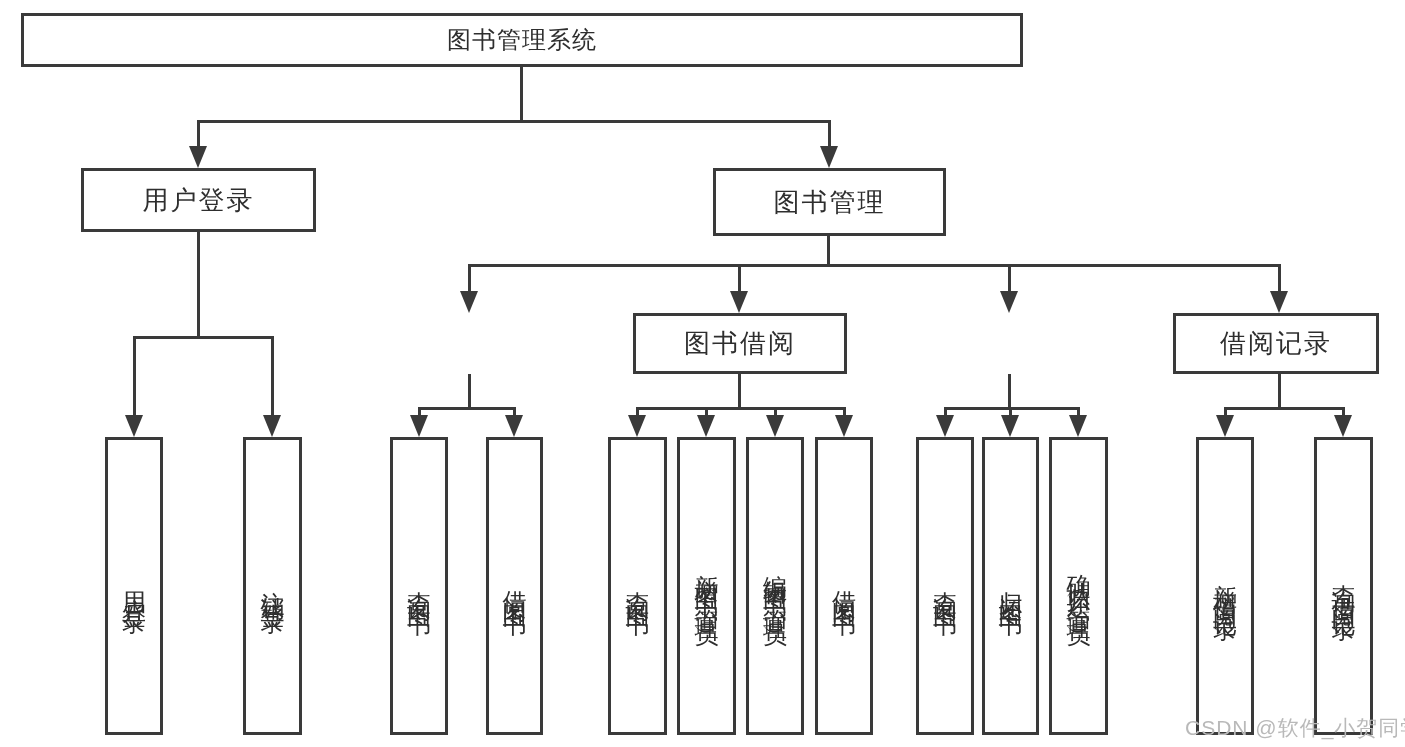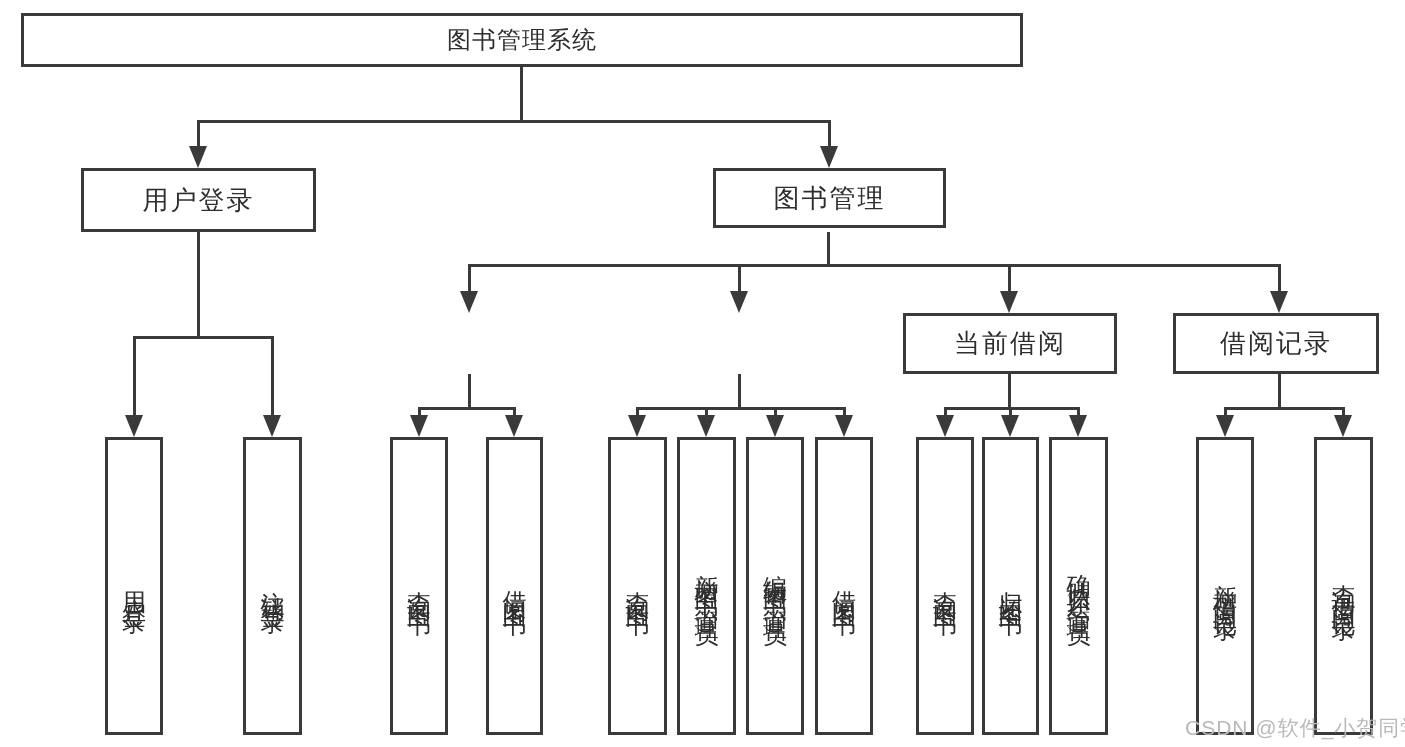--- a/index.html
+++ b/index.html
@@ -93,23 +93,23 @@
   <div class="vl" style="left:1278px;top:374px;height:33px"></div>
   <div class="hl" style="left:1224px;top:407px;width:120px"></div>
   <div class="vl" style="left:1224px;top:407px;height:8px"></div>
   <div class="tri" style="left:1216px;top:415px"></div>
   <div class="vl" style="left:1342px;top:407px;height:8px"></div>
   <div class="tri" style="left:1334px;top:415px"></div>
 
   <div class="node root" style="left:21px;top:13px;width:1002px;height:54px">图书管理系统</div>
 
   <div class="node" style="left:81px;top:168px;width:235px;height:64px">用户登录</div>
-  <div class="node" style="left:713px;top:168px;width:233px;height:60px">图书管理</div>
+  <div class="node" style="left:713px;top:168px;width:233px;height:68px">图书管理</div>
 
-  <div class="node" style="left:903px;top:313px;width:214px;height:61px">当前借阅</div>
+  <div class="node" style="left:633px;top:313px;width:214px;height:61px">图书借阅</div>
   <div class="node" style="left:1173px;top:313px;width:206px;height:61px">借阅记录</div>
 
   <div class="vnode" style="left:105px;width:58px">用户登录</div>
   <div class="vnode" style="left:243px;width:59px">注销登录</div>
   <div class="vnode" style="left:390px;width:58px">查询图书</div>
   <div class="vnode" style="left:486px;width:57px">借阅图书</div>
   <div class="vnode" style="left:608px;width:59px">查询图书</div>
   <div class="vnode" style="left:677px;width:59px">新增图书（管理员）</div>
   <div class="vnode" style="left:746px;width:58px">编辑图书（管理员）</div>
   <div class="vnode" style="left:815px;width:58px">借阅图书</div>

